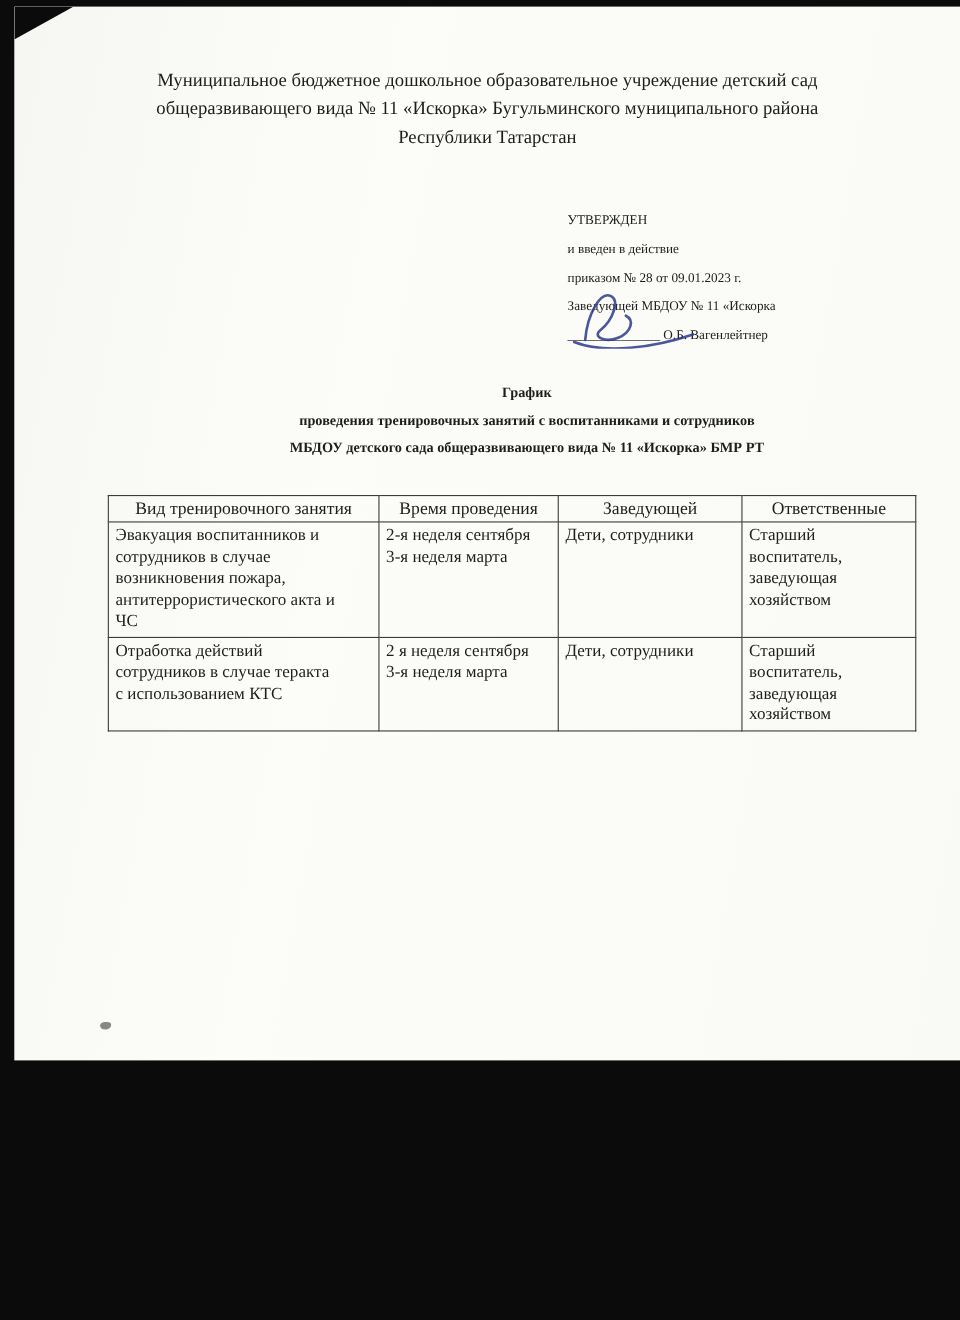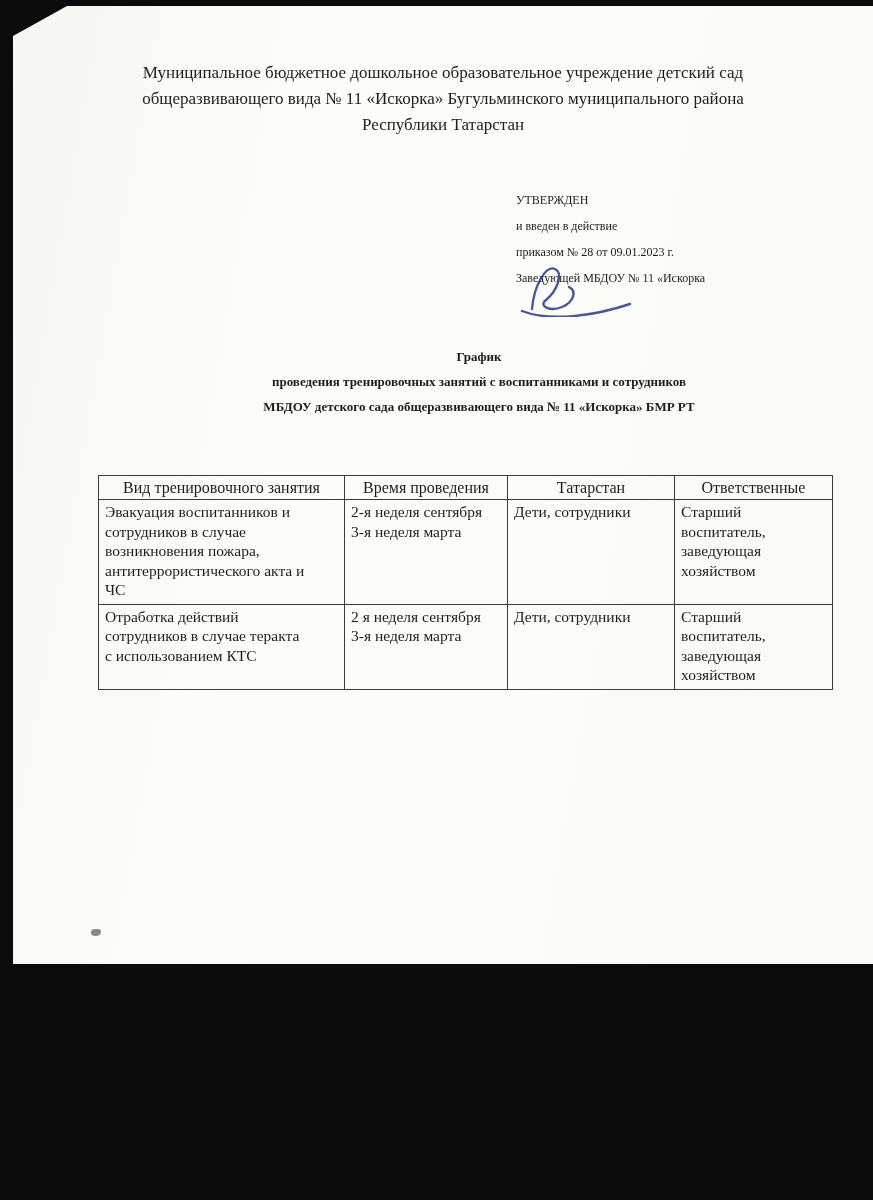--- a/index.html
+++ b/index.html
@@ -26,21 +26,21 @@
     font-size:12px;line-height:26px;z-index:2;
   }
   .approval .line{white-space:nowrap;}
   .stamp{position:absolute;left:488px;top:150px;z-index:1;}
   .signature{position:absolute;left:0;top:72px;z-index:3;}
   .doc-title{
     position:absolute;top:338px;left:0;width:100%;text-align:center;
     font-weight:bold;font-size:13px;line-height:25px;z-index:2;margin-left:36px;
   }
   table.schedule{
-    position:absolute;left:85px;top:469px;width:734px;
+    position:absolute;left:85px;top:444px;width:734px;
     border-collapse:collapse;table-layout:fixed;font-size:15.5px;
   }
   table.schedule th{
     font-weight:normal;font-size:16px;padding:1px 4px;
     border:1px solid #3b3b3b;text-align:center;height:21px;
   }
   table.schedule td{
     border:1px solid #3b3b3b;vertical-align:top;
     padding:2px 6px 4px 6px;line-height:19.5px;white-space:pre-line;
   }
@@ -58,20 +58,21 @@
     <div>общеразвивающего вида № 11 «Искорка» Бугульминского муниципального района</div>
     <div>Республики Татарстан</div>
   </div>
 
 
   <div class="approval">
     <div class="line">УТВЕРЖДЕН</div>
     <div class="line">и введен в действие</div>
     <div class="line">приказом № 28 от  09.01.2023 г.</div>
     <div class="line">Заведующей МБДОУ № 11 «Искорка</div>
+    <div class="line"><span>______________</span><span> О.Б. Вагенлейтнер</span></div>
 
     <svg class="signature" width="130" height="58" viewBox="0 0 130 58">
       <g fill="none" stroke="#2c3a8c" stroke-width="2.4" stroke-linecap="round" opacity="0.85">
         <path d="M16,50 C18,26 30,6 39,10 C48,14 41,32 30,41 C22,47 34,53 46,48 C58,43 61,32 53,28"></path>
         <path d="M6,52 C34,63 78,57 114,45"></path>
       </g>
     </svg>
   </div>
 
   <div class="doc-title">
@@ -84,21 +85,21 @@
     <colgroup>
       <col style="width:246px">
       <col style="width:163px">
       <col style="width:167px">
       <col style="width:158px">
     </colgroup>
     <thead>
       <tr>
         <th>Вид тренировочного занятия</th>
         <th>Время проведения</th>
-        <th>Татарстан</th>
+        <th>Заведующей</th>
         <th>Ответственные</th>
       </tr>
     </thead>
     <tbody>
       <tr>
         <td>Эвакуация воспитанников и
 сотрудников в случае
 возникновения пожара,
 антитеррористического акта и
 ЧС</td>

